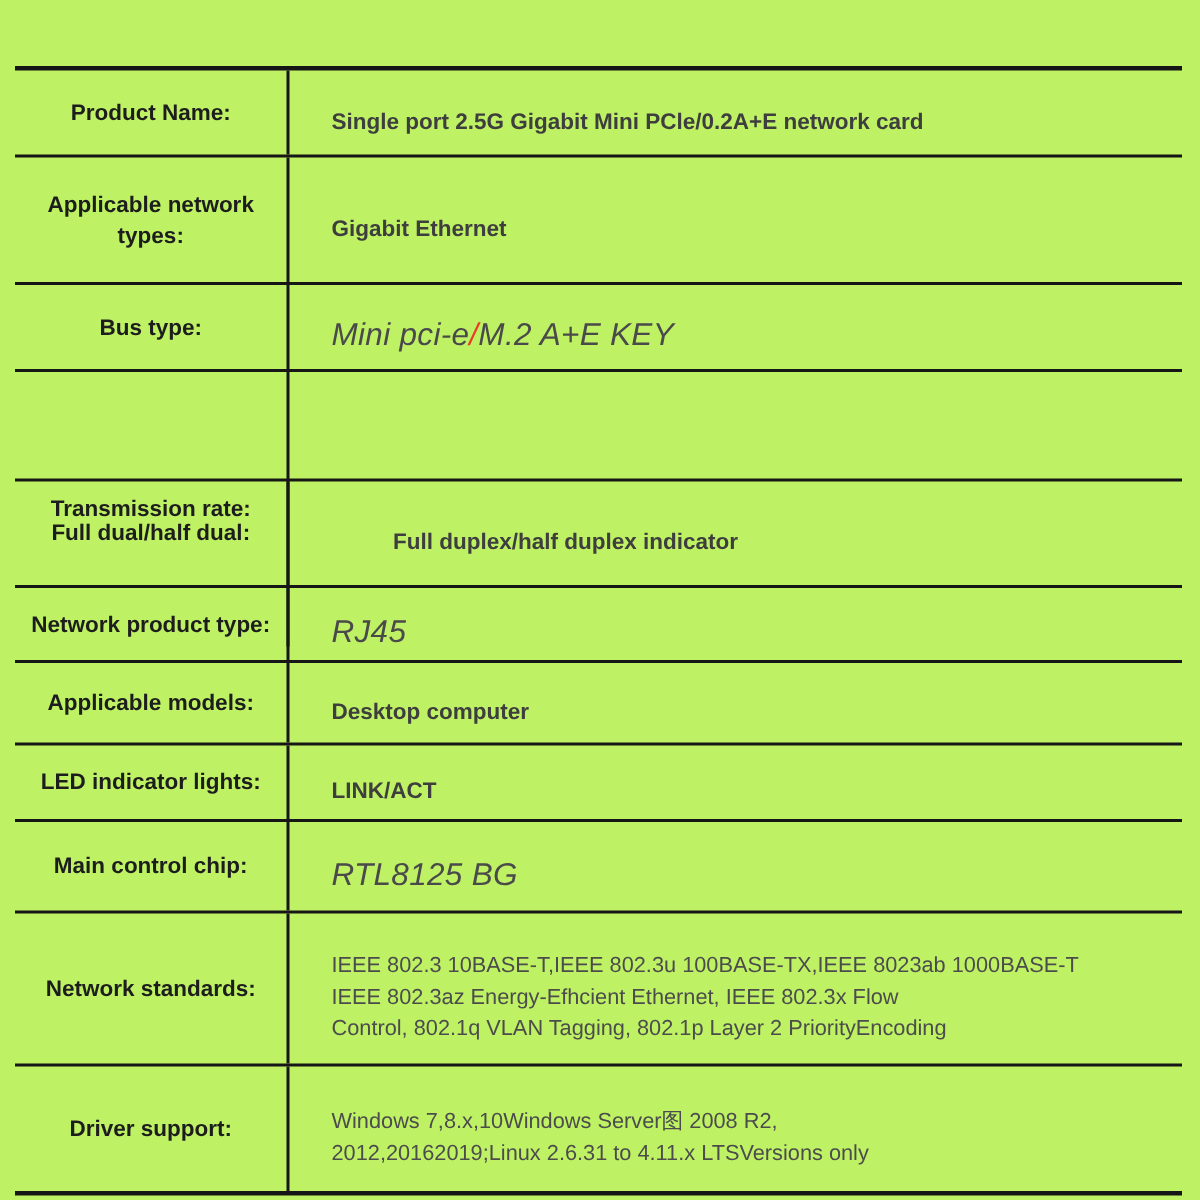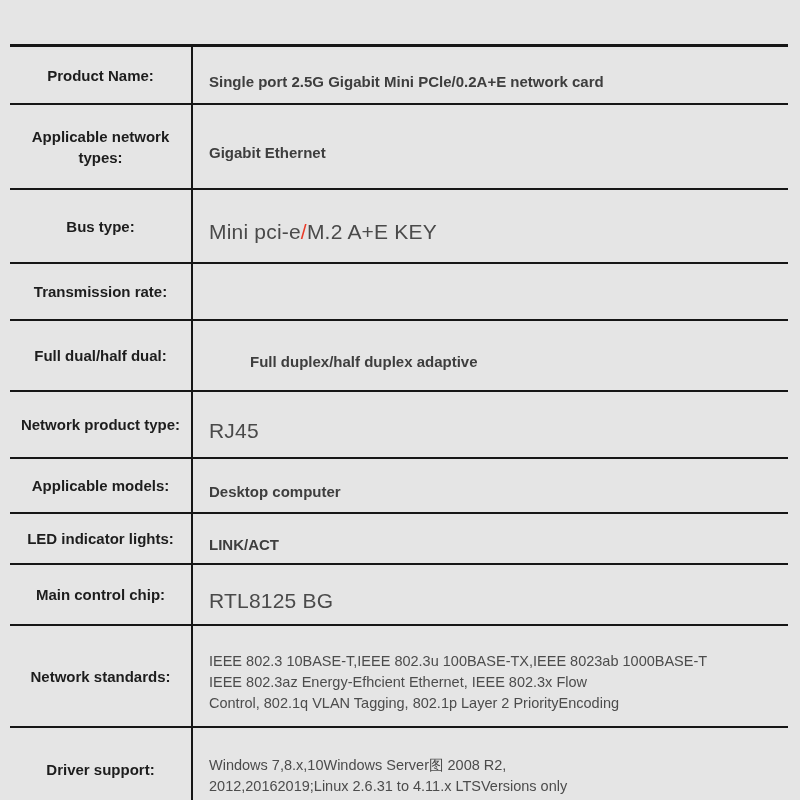--- a/index.html
+++ b/index.html
@@ -5,44 +5,44 @@
   html, body {
     margin: 0;
     padding: 0;
     background: #ffffff;
     font-family: "Liberation Sans", "DejaVu Sans", sans-serif;
   }
   .page {
     position: relative;
     width: 800px;
     height: 800px;
-    background: #e5e5e5;
+    background: #bef264;
     overflow: hidden;
   }
   .spec-table {
     position: absolute;
     left: 10px;
     top: 44px;
     width: 778px;
     border-top: 3px solid #161616;
     border-bottom: 3px solid #161616;
   }
   .row {
     display: flex;
     box-sizing: border-box;
     border-bottom: 2px solid #161616;
     align-items: stretch;
   }
   .row:last-child { border-bottom: none; }
   .row:nth-child(1)  { height: 58px; }
   .row:nth-child(2)  { height: 85px; }
-  .row:nth-child(3)  { height: 74px; }
-  .row:nth-child(4)  { height: 57px; }
+  .row:nth-child(3)  { height: 58px; }
+  .row:nth-child(4)  { height: 73px; flex-direction: column; }
   .row:nth-child(5)  { height: 71px; gap: 41px; }
-  .row:nth-child(6)  { height: 67px; }
+  .row:nth-child(6)  { height: 50px; }
   .row:nth-child(7)  { height: 55px; }
   .row:nth-child(8)  { height: 51px; }
   .row:nth-child(9)  { height: 61px; }
   .row:nth-child(10) { height: 102px; }
   .row:nth-child(11) { height: 83px; }
   .cell {
     display: flex;
     align-items: center;
     box-sizing: border-box;
   }
@@ -53,36 +53,37 @@
     text-align: center;
     border-right: 2px solid #161616;
     font-size: 15px;
     font-weight: 700;
     color: #1d1d1d;
     line-height: 1.4;
     padding: 2px 4px;
   }
   .value {
     flex: 1;
-    padding-left: 16px;
+    padding-left: 28px;
     padding-right: 10px;
     margin-top: 12px;
   }
   
   .v-sb {
     font-size: 15px;
     font-weight: 700;
     color: #3e3e3e;
   }
   
   .v-lt-lg {
     font-size: 21px;
     font-weight: 400;
     color: #4a4a4a;
     letter-spacing: 0.2px;
+    font-style: italic;
   }
   .v-lt-lg span { white-space: pre; }
   
   .v-lt-sm {
     font-size: 14.5px;
     font-weight: 400;
     color: #4c4c4c;
     line-height: 21px;
     flex-direction: column;
     align-items: flex-start;
@@ -113,21 +114,21 @@
           <span>M.2 A+E KEY</span>
       </div>
     </div>
 
     <div class="row">
       <div class="cell label">Transmission rate:</div>
     </div>
 
     <div class="row">
       <div class="cell label">Full dual/half dual:</div>
-      <div class="cell value v-sb">Full duplex/half duplex adaptive</div>
+      <div class="cell value v-sb">Full duplex/half duplex indicator</div>
     </div>
 
     <div class="row">
       <div class="cell label">Network product type:</div>
       <div class="cell value v-lt-lg">RJ45</div>
     </div>
 
     <div class="row">
       <div class="cell label">Applicable models:</div>
       <div class="cell value v-sb">Desktop computer</div>

